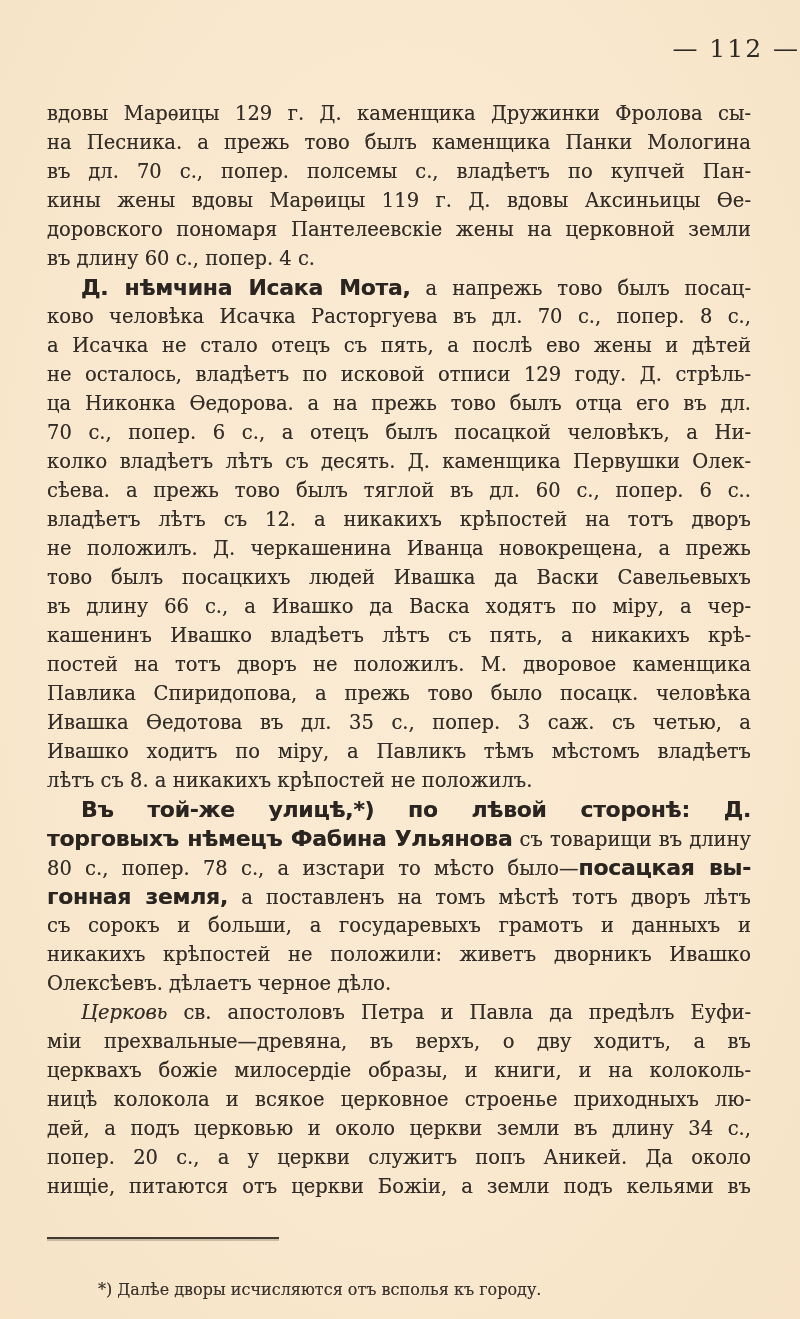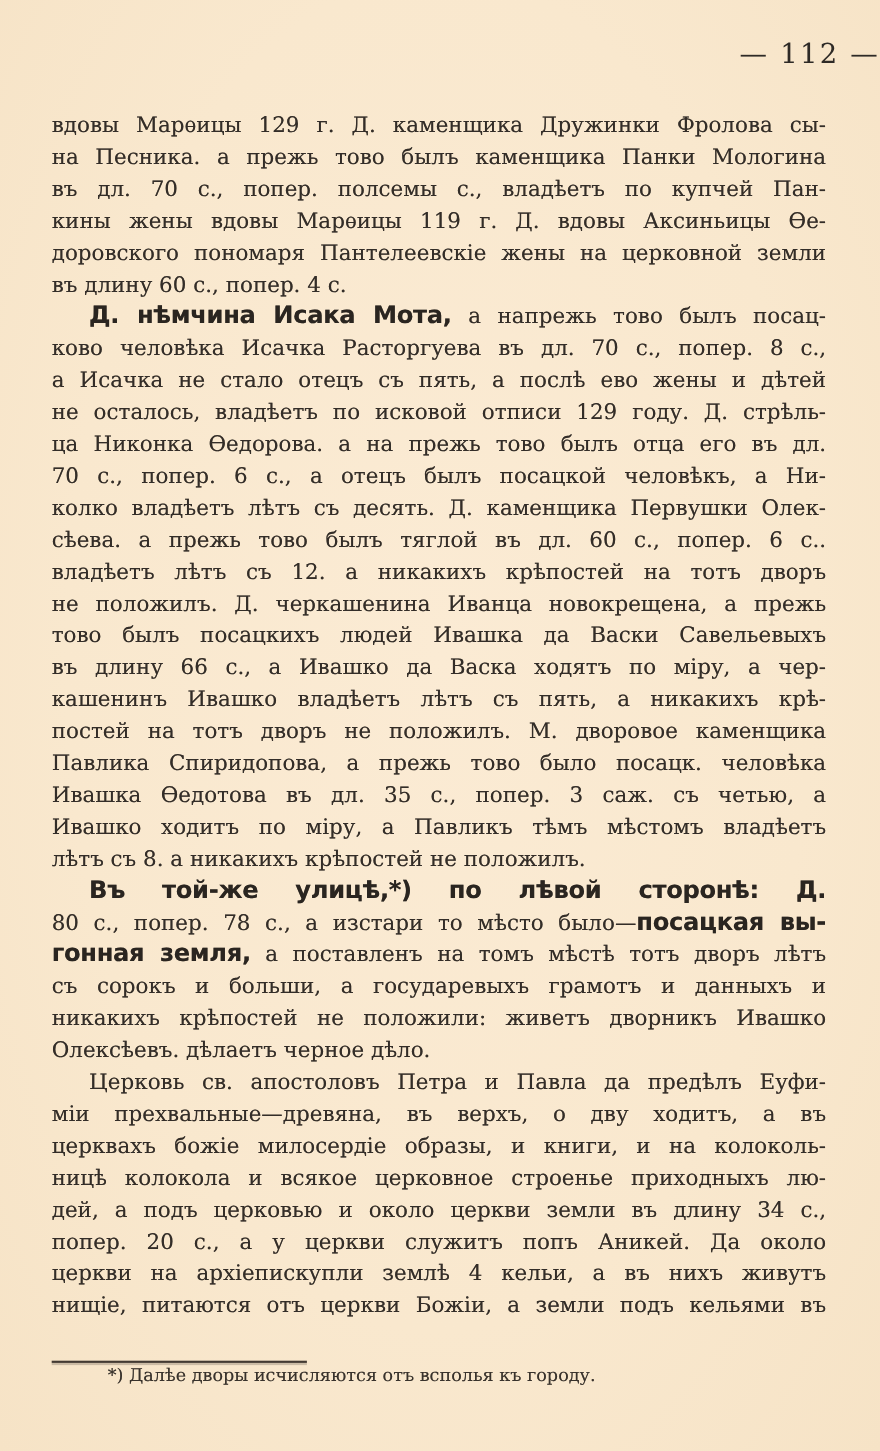--- a/index.html
+++ b/index.html
@@ -50,33 +50,33 @@
   }
   .line.j { text-align-last: justify; }
   .line.ind { padding-left: 34px; }
   .b {
     font-family: "DejaVu Sans", "Liberation Sans", sans-serif;
     font-weight: bold;
     font-size: 22px;
     letter-spacing: -0.3px;
     color: #2a2520;
   }
-  .i { }
+  .i { font-style: italic; }
   .footnote-rule {
     position: absolute;
     top: 1237px;
     left: 47px;
     width: 232px;
     height: 2px;
     background: #433a32;
     box-shadow: 0 2px 0 rgba(67,58,50,0.25);
   }
   .footnote-text {
     position: absolute;
-    top: 1239px;
+    top: 1279px;
     left: 47px;
     width: 704px;
     padding-left: 51px;
     box-sizing: border-box;
     font-size: 16px;
     line-height: 22px;
     color: #38322c;
     text-shadow: 0 0 0.4px rgba(46,38,30,0.5);
   }
 </style>
@@ -110,34 +110,34 @@
         <div class="line j"><span class="">въ длину 66 с., а Ивашко да Васка ходятъ по міру, а чер-</span></div>
         <div class="line j"><span class="">кашенинъ Ивашко владѣетъ лѣтъ съ пять, а никакихъ крѣ-</span></div>
         <div class="line j"><span class="">постей на тотъ дворъ не положилъ. М. дворовое каменщика</span></div>
         <div class="line j"><span class="">Павлика Спиридопова, а прежь тово было посацк. человѣка</span></div>
         <div class="line j"><span class="">Ивашка Ѳедотова въ дл. 35 с., попер. 3 саж. съ четью, а</span></div>
         <div class="line j"><span class="">Ивашко ходитъ по міру, а Павликъ тѣмъ мѣстомъ владѣетъ</span></div>
         <div class="line"><span class="">лѣтъ съ 8. а никакихъ крѣпостей не положилъ.</span></div>
       </div>
       <div class="para">
         <div class="line j ind"><span class="b">Въ той-же улицѣ,*) по лѣвой сторонѣ: Д. ’аглинскихъ</span></div>
+        <div class="line j"><span class="b">торговыхъ нѣмецъ Фабина Ульянова</span><span class=""> съ товарищи въ длину</span></div>
         <div class="line j"><span class="">80 с., попер. 78 с., а изстари то мѣсто было—</span><span class="b">посацкая вы-</span></div>
         <div class="line j"><span class="b">гонная земля,</span><span class=""> а поставленъ на томъ мѣстѣ тотъ дворъ лѣтъ</span></div>
         <div class="line j"><span class="">съ сорокъ и больши, а государевыхъ грамотъ и данныхъ и</span></div>
         <div class="line j"><span class="">никакихъ крѣпостей не положили: живетъ дворникъ Ивашко</span></div>
         <div class="line"><span class="">Олексѣевъ. дѣлаетъ черное дѣло.</span></div>
       </div>
       <div class="para">
         <div class="line j ind"><span class="i">Церковь</span><span class=""> св. апостоловъ Петра и Павла да предѣлъ Еуфи-</span></div>
         <div class="line j"><span class="">міи прехвальные—древяна, въ верхъ, о дву ходитъ, а въ</span></div>
         <div class="line j"><span class="">церквахъ божіе милосердіе образы, и книги, и на колоколь-</span></div>
         <div class="line j"><span class="">ницѣ колокола и всякое церковное строенье приходныхъ лю-</span></div>
         <div class="line j"><span class="">дей, а подъ церковью и около церкви земли въ длину 34 с.,</span></div>
         <div class="line j"><span class="">попер. 20 с., а у церкви служитъ попъ Аникей. Да около</span></div>
-        <div class="line j"><span class="">церкви на архіепискупли землѣ 4 кельи, а въ нихъ живутъ</span></div>
         <div class="line j"><span class="">нищіе, питаются отъ церкви Божіи, а земли подъ кельями въ</span></div>
       </div>
     </div>
 
   <div class="footnote-rule"></div>
 
   <div class="footnote-text">*) Далѣе дворы исчисляются отъ всполья къ городу.</div>
 </div>
 
 </body></html>

